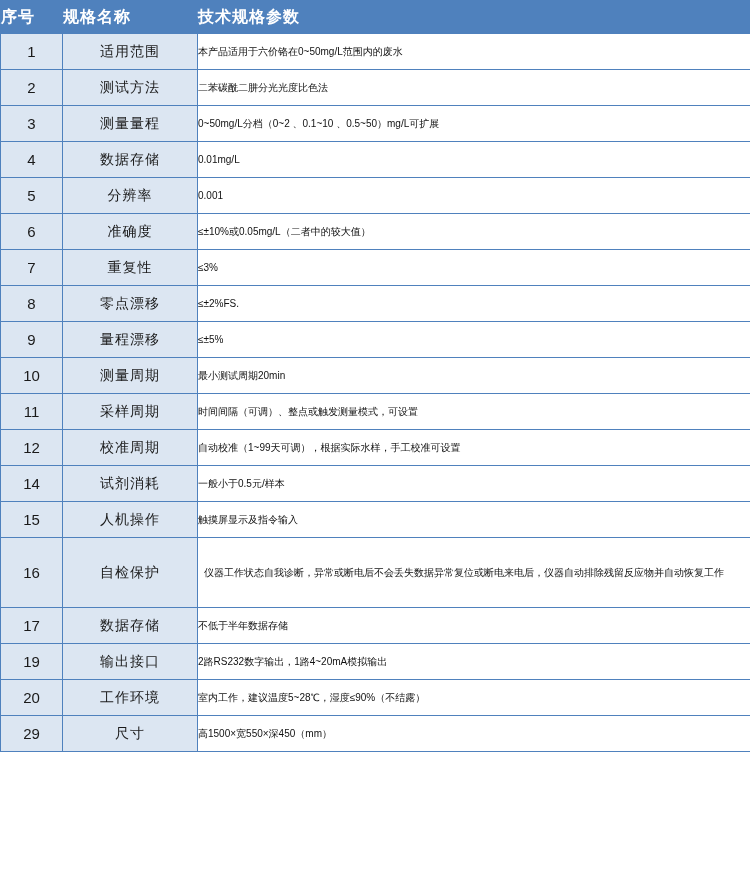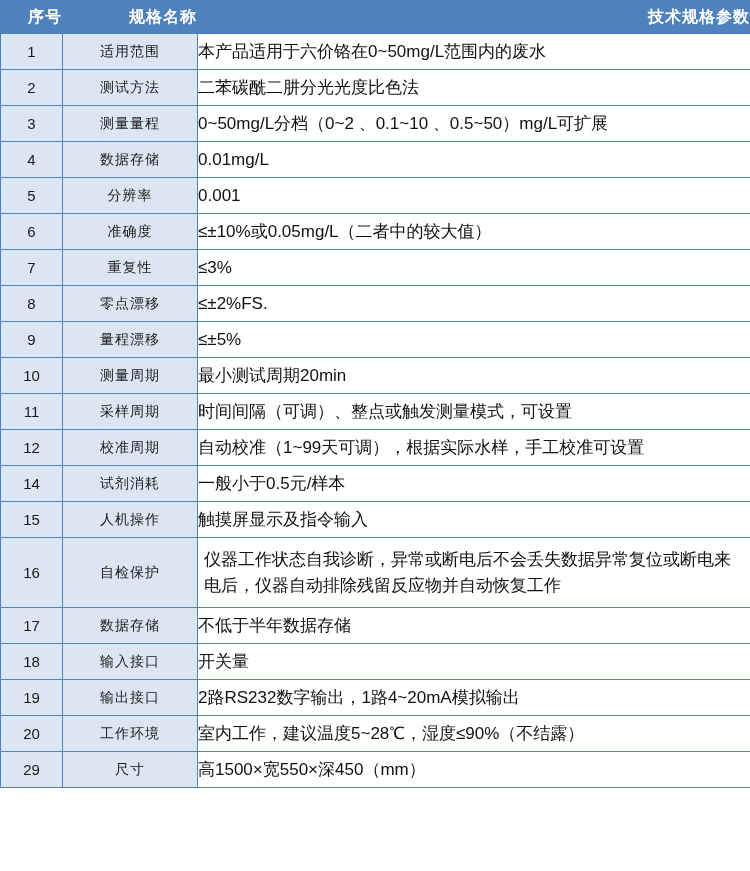--- a/index.html
+++ b/index.html
@@ -22,21 +22,21 @@
     border: 1px solid #4f81bd;
     padding: 0;
     vertical-align: middle;
   }
   thead th {
     background: #4f81bd;
     color: #ffffff;
     font-weight: bold;
     font-size: 16px;
     height: 32px;
-    text-align: right;
+    text-align: left;
     letter-spacing: 1px;
   }
   col.c-no { width: 62px; }
   col.c-name { width: 135px; }
   col.c-val { width: 553px; }
 
   td.cell-no {
     background: #dce6f2;
     text-align: center;
     font-size: 15px;
@@ -45,21 +45,21 @@
   td.cell-name {
     background: #dce6f2;
     text-align: center;
     font-size: 14px;
     color: #1a1a1a;
     letter-spacing: 1px;
   }
   td.cell-val {
     background: #ffffff;
     text-align: left;
-    font-size: 17px;
+    font-size: 10px;
     color: #111111;
     padding: 4px 6px;
     line-height: 1.5;
   }
   tbody tr { height: 36px; }
   tbody tr.tall { height: auto; padding-left: 20px; }
   td.cell-val.multiline {
     padding: 6px 6px;
   }
 </style>
@@ -154,25 +154,20 @@
       <td class="cell-no">16</td>
       <td class="cell-name">自检保护</td>
       <td class="cell-val multiline">仪器工作状态自我诊断，异常或断电后不会丢失数据异常复位或断电来电后，仪器自动排除残留反应物并自动恢复工作</td>
     </tr>
     <tr>
       <td class="cell-no">17</td>
       <td class="cell-name">数据存储</td>
       <td class="cell-val">不低于半年数据存储</td>
     </tr>
     <tr>
-      <td class="cell-no">18</td>
-      <td class="cell-name">输入接口</td>
-      <td class="cell-val">开关量</td>
-    </tr>
-    <tr>
       <td class="cell-no">19</td>
       <td class="cell-name">输出接口</td>
       <td class="cell-val">2路RS232数字输出，1路4~20mA模拟输出</td>
     </tr>
     <tr>
       <td class="cell-no">20</td>
       <td class="cell-name">工作环境</td>
       <td class="cell-val">室内工作，建议温度5~28℃，湿度≤90%（不结露）</td>
     </tr>
     <tr>

